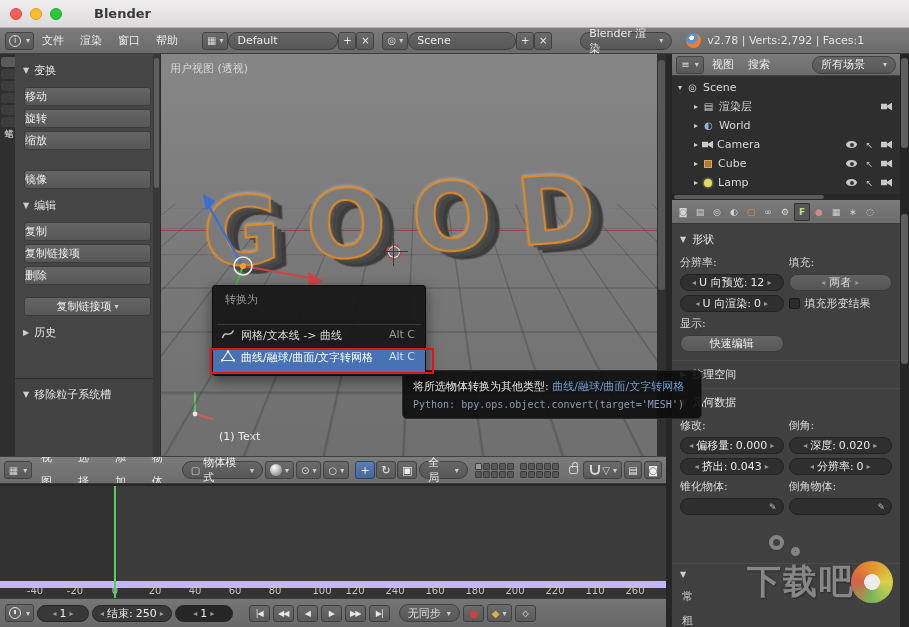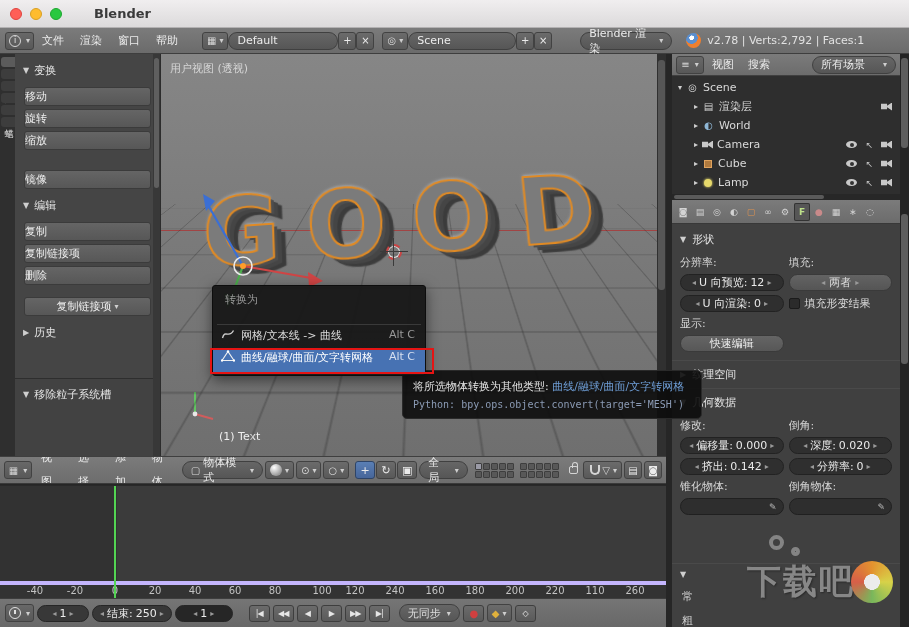--- a/index.html
+++ b/index.html
@@ -77,21 +77,21 @@
 .layers{display:inline-flex;gap:6px;margin:0 5px}
 .lgrid{display:grid;grid-template-columns:repeat(5,7px);grid-auto-rows:7px;gap:1px}
 .lcell{background:#585858;border:1px solid #3e3e3e;border-radius:1px}
 .lcell.on{background:#9a9aa6}
 .lockic{width:10px;height:8px;border:1px solid #d5d5d5;border-radius:2px;position:relative;margin:0 3px}
 .lockic:before{content:"";position:absolute;left:2px;top:-5px;width:4px;height:5px;border:1px solid #d5d5d5;border-bottom:none;border-radius:3px 3px 0 0}
 .magnet{width:10px;height:10px;border:2px solid #d5d5d5;border-top:none;border-radius:0 0 6px 6px;margin:0 2px}
 
 .timeline{position:absolute;left:0;top:485px;width:666px;height:113px;background:#3b3b3b;border-top:1px solid #292929}
 .tl-before{position:absolute;left:0;top:0;width:117px;height:100%;background:rgba(0,0,0,.14)}
-.ruler{position:absolute;left:0;bottom:0;width:100%;height:17px;background:#333;border-top:4px solid #c4b5fd}
+.ruler{position:absolute;left:0;bottom:0;width:100%;height:17px;background:#333;border-top:7px solid #c4b5fd}
 .tick{position:absolute;bottom:2px;transform:translateX(-50%);color:#c3c3c3;font-size:10px}
 .playhead{position:absolute;left:114px;top:0;width:2px;height:100%;background:#53d453}
 
 .tlh{position:absolute;left:0;top:598px;width:666px;height:29px;background:linear-gradient(#757575,#686868);border-top:1px solid #3e3e3e;display:flex;align-items:center;gap:3px;padding:0 5px;overflow:hidden}
 .clock-ic{width:12px;height:12px;border:1.5px solid #e0e0e0;border-radius:50%;position:relative}
 .clock-ic:after{content:"";position:absolute;left:4px;top:2px;width:1.5px;height:4px;background:#e0e0e0}
 .tl-pill{height:17px;background:#383838;border:1px solid #262626;border-radius:9px;display:inline-flex;align-items:center;justify-content:center;gap:3px;padding:0 7px;color:#ececec}
 .tl-pill.cur{background:#262626;min-width:58px}
 .st{font-size:8px;color:#9a9a9a}
 .pb{width:21px;height:17px;background:linear-gradient(#6b6b6b,#5a5a5a);border:1px solid #3e3e3e;border-radius:3px;display:inline-flex;align-items:center;justify-content:center;font-size:8px;color:#e6e6e6;letter-spacing:-1px}
@@ -558,21 +558,21 @@
         </div>
         <div class="num">
           <span class="st">◂</span>
           <span>深度:</span>
           <span>0.020</span>
           <span class="st">▸</span>
         </div>
         <div class="num">
           <span class="st">◂</span>
           <span>挤出:</span>
-          <span>0.142</span>
+          <span>0.043</span>
           <span class="st">▸</span>
         </div>
         <div class="num">
           <span class="st">◂</span>
           <span>分辨率:</span>
           <span>0</span>
           <span class="st">▸</span>
         </div>
         <span class="lbl">锥化物体:</span>
         <span class="lbl">倒角物体:</span>

